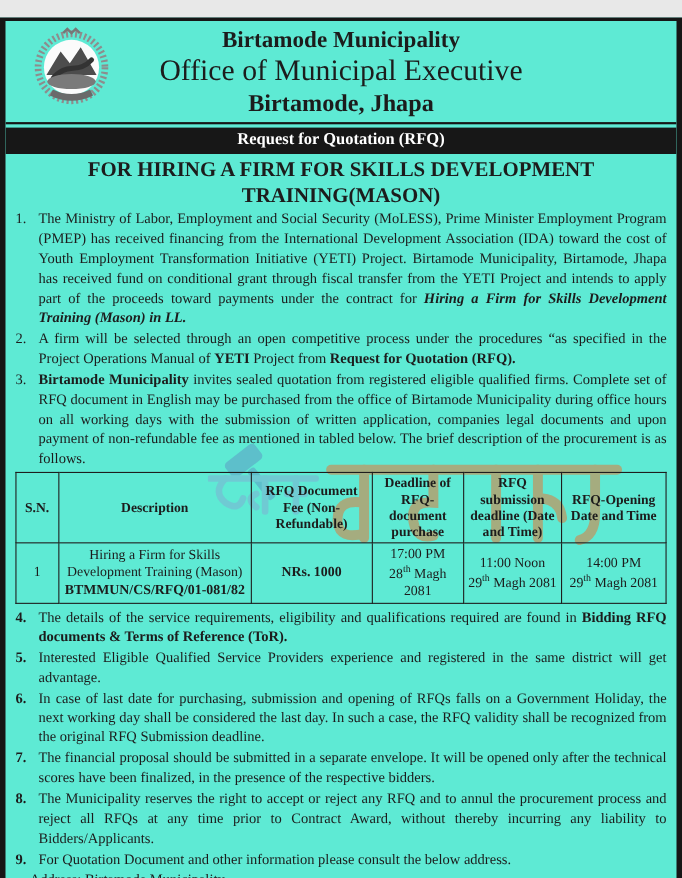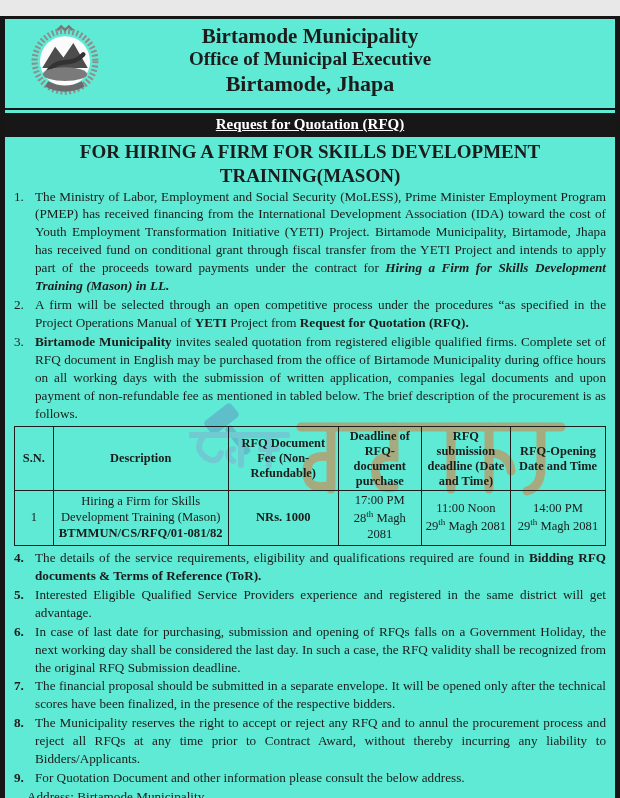--- a/index.html
+++ b/index.html
@@ -19,29 +19,28 @@
   
   .header{
     position:relative;
     padding:5px 10px 4px 10px;
     border-bottom:2px solid #161616;
     min-height:80px;
   }
   .logo{position:absolute;left:22px;top:5px;width:76px;height:76px;}
   .header-titles{text-align:center;}
   .h-muni{font-size:21px;font-weight:bold;line-height:1.15;}
-  .h-office{font-size:19px;font-weight:bold;line-height:1.2;}
+  .h-office{font-size:27px;font-weight:normal;line-height:1.2;}
   .h-place{font-size:22px;font-weight:bold;line-height:1.2;}
   
   .banner{
     margin-top:3px;
     background:#171717;color:#ffffff;
     text-align:center;font-weight:bold;font-size:15px;
     padding:3px 0 4px 0;
-    text-decoration:underline;
   }
   
   .body{padding:3px 9px 2px 9px;font-size:13.2px;}
   .notice-title{text-align:center;font-weight:bold;font-size:19px;line-height:1.25;}
   .notice-subtitle{text-align:center;font-weight:bold;font-size:13.4px;line-height:1.25;margin-bottom:2px;}
   .item{display:flex;text-align:justify;line-height:1.36;margin-bottom:1px;}
   .item .num{flex:0 0 21px;}
   .item.num-bold .num{font-weight:bold;}
   .item .txt{flex:1;}
   .seg-b{font-weight:bold;}

